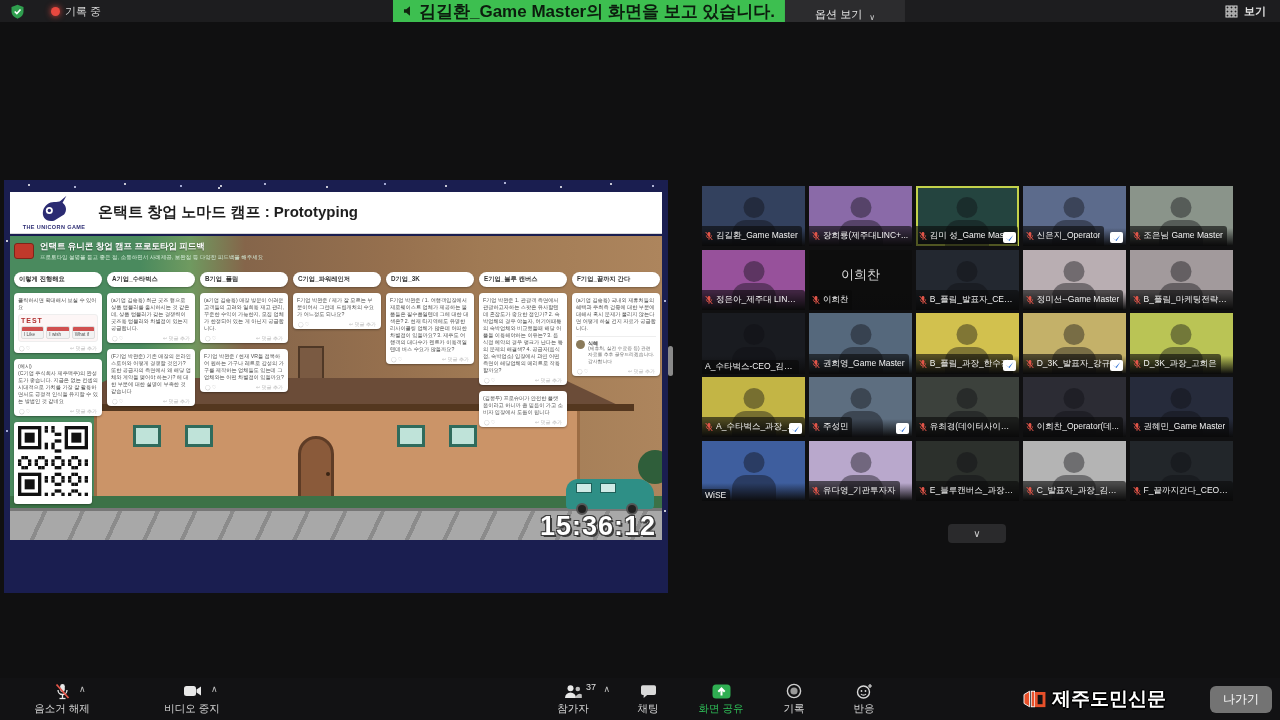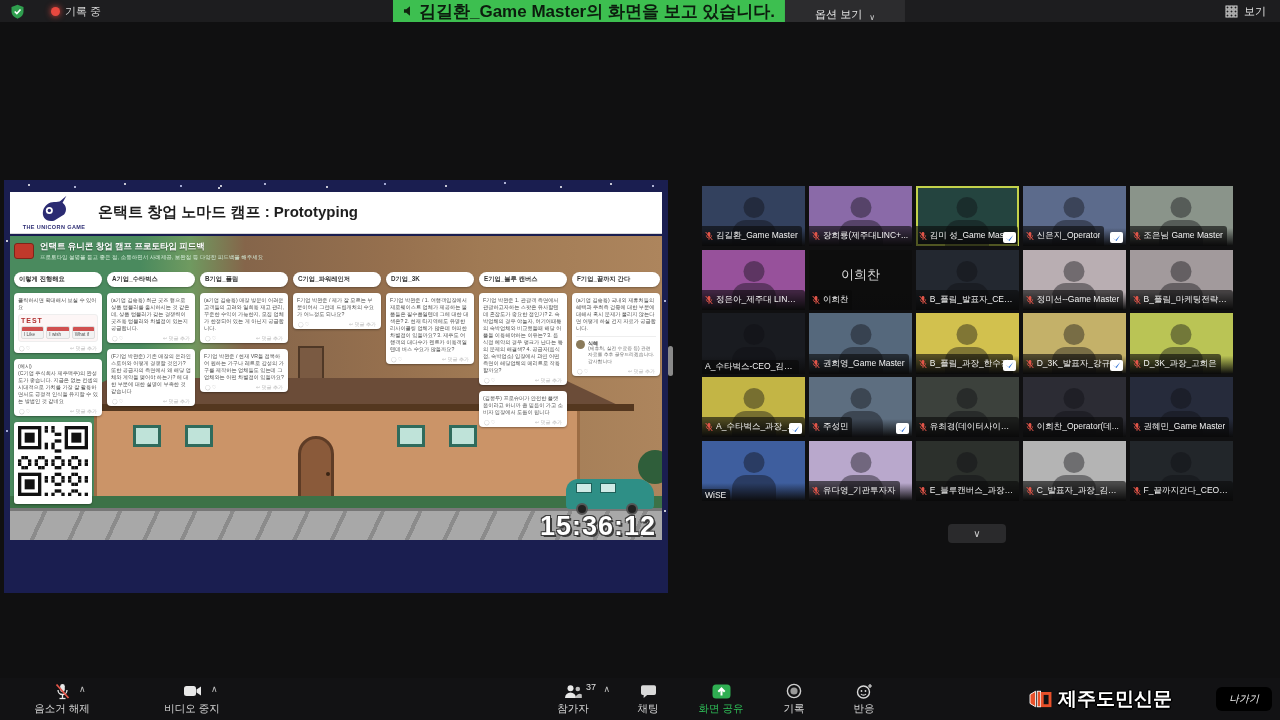--- a/index.html
+++ b/index.html
@@ -9,21 +9,21 @@
   
   #topbar { position:absolute; top:0; left:0; right:0; height:22px; background:#1d1d1f; display:flex; align-items:center; z-index:40; }
   .tb-left { display:flex; align-items:center; padding-left:10px; }
   .shield { width:15px; height:15px; }
   .rec { display:flex; align-items:center; gap:5px; margin-left:26px; color:#d8d8d8; font-size:11px; }
   .rec-dot { width:9px; height:9px; border-radius:50%; background:#e8483f; box-shadow:0 0 6px #e8483f; }
   .tb-center { position:absolute; left:calc(50% + 9px); top:0; transform:translateX(-50%); height:22px; display:flex; align-items:stretch; }
   .banner { background:#3dbf50; color:#0c1d0e; font-size:17px; font-weight:bold; display:flex; align-items:center; gap:6px; padding:0 10px; }
   .options-btn { background:#2c2c2e; color:#e8e8e8; font-size:11px; display:flex; align-items:flex-end; gap:7px; padding:0 30px; border:none; cursor:pointer; }
   .options-btn .caret { font-size:8px; color:#cfcfcf; }
-  .tb-right { margin-left:auto; display:flex; align-items:center; gap:6px; color:#e2e2e2; font-size:11px; padding-right:14px; }
+  .tb-right { margin-left:auto; display:flex; align-items:center; gap:6px; color:#e2e2e2; font-size:11px; padding-right:14px;font-weight:bold; }
 
   
   #slide { position:absolute; left:4px; top:180px; width:664px; height:413px; background:#1a1e50; z-index:10; }
   #stars { position:absolute; left:0; top:0; width:2px; height:2px; background:transparent; border-radius:50%;
     box-shadow: 24px 4px #fff, 70px 6px #dfe3ff, 120px 3px #fff, 176px 5px #cfd6ff, 214px 7px #fff, 216px 5px #fff,
       260px 3px #dfe3ff, 322px 6px #fff, 380px 3px #cfd6ff, 441px 5px #fff, 500px 2px #dfe3ff, 556px 6px #fff,
       606px 3px #fff, 648px 5px #dfe3ff, 2px 60px #fff, 660px 120px #dfe3ff, 2px 250px #cfd6ff, 660px 330px #fff; }
   #slide-header { position:absolute; left:6px; top:12px; width:652px; height:42px; background:#ffffff; display:flex; align-items:center; border-bottom:1px solid #d8d8d8; }
   .logo-wrap { width:88px; display:flex; flex-direction:column; align-items:center; gap:1px; }
   .logo-caption { font-size:5.5px; font-weight:bold; color:#2b2b72; letter-spacing:.4px; }
@@ -99,21 +99,21 @@
   .icon-row { position:relative; height:17px; display:flex; align-items:center; justify-content:center; }
   .tb-caret { position:absolute; right:-16px; top:1px; color:#bdbdbd; font-size:9px; cursor:pointer; }
   .badge { position:absolute; right:-14px; top:-1px; color:#e4e4e4; font-size:9px; }
   .left-group { display:flex; padding-left:34px; gap:74px; }
   .center-group { position:absolute; left:540px; display:flex; gap:14px; align-items:center; }
   .share-label { color:#2fbf58; }
   .right-group { position:absolute; right:8px; display:flex; align-items:center; gap:44px; }
   .brand { display:flex; align-items:center; gap:6px; }
   .brand-text { font-size:19px; font-weight:bold; color:#fff;
     text-shadow:1.5px 0 0 #000,-1.5px 0 0 #000,0 1.5px 0 #000,0 -1.5px 0 #000,1px 1px 0 #000,-1px -1px 0 #000; }
-  .leave-btn { background:#000000; color:#fff; border:none; border-radius:6px; font-size:10px; padding:5px 13px; cursor:pointer;font-style:italic; }
+  .leave-btn { background:#737373; color:#fff; border:none; border-radius:6px; font-size:12px; padding:5px 13px; cursor:pointer; }
 </style>
 </head>
 <body>
 
 <div id="topbar">
   <div class="tb-left">
     <svg class="shield" viewBox="0 0 14 14">
       <path d="M7 .8 L12.6 2.8 v4.3 c0 3.4 -2.3 5.3 -5.6 6.6 C4.1 12.4 1.4 10.5 1.4 7.1 V2.8 Z" fill="#2f9e4e"></path>
       <path d="M4.4 7 l2 2 l3.4 -3.8" stroke="#fff" stroke-width="1.5" fill="none"></path>
     </svg>

